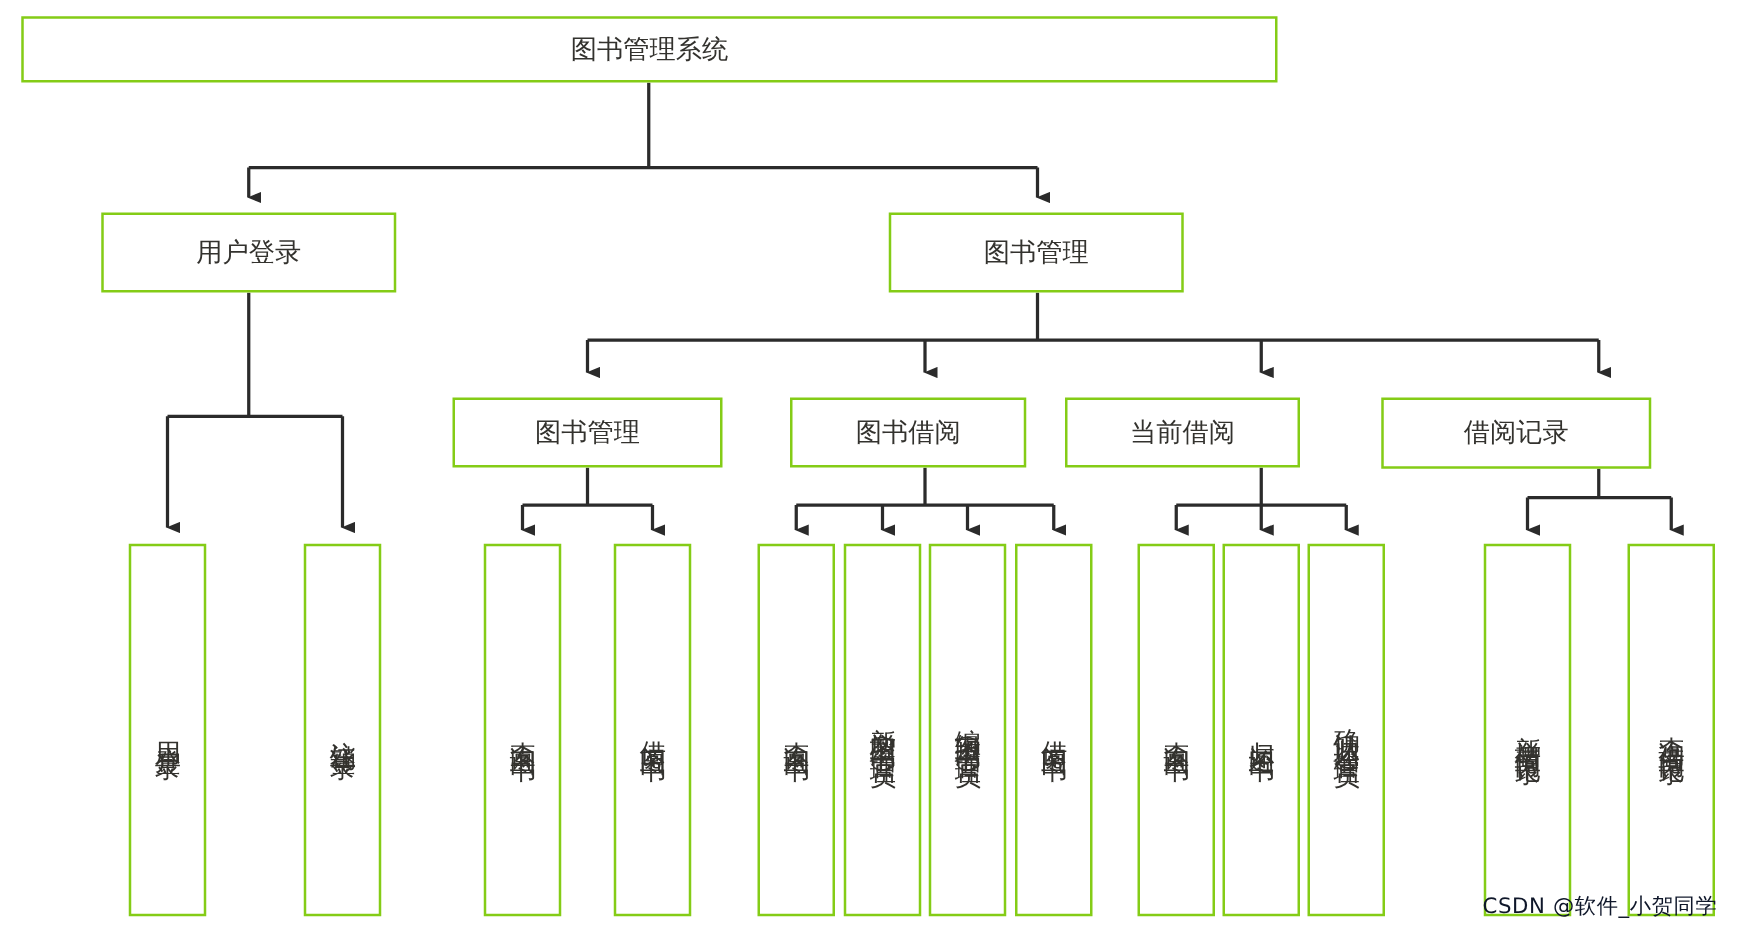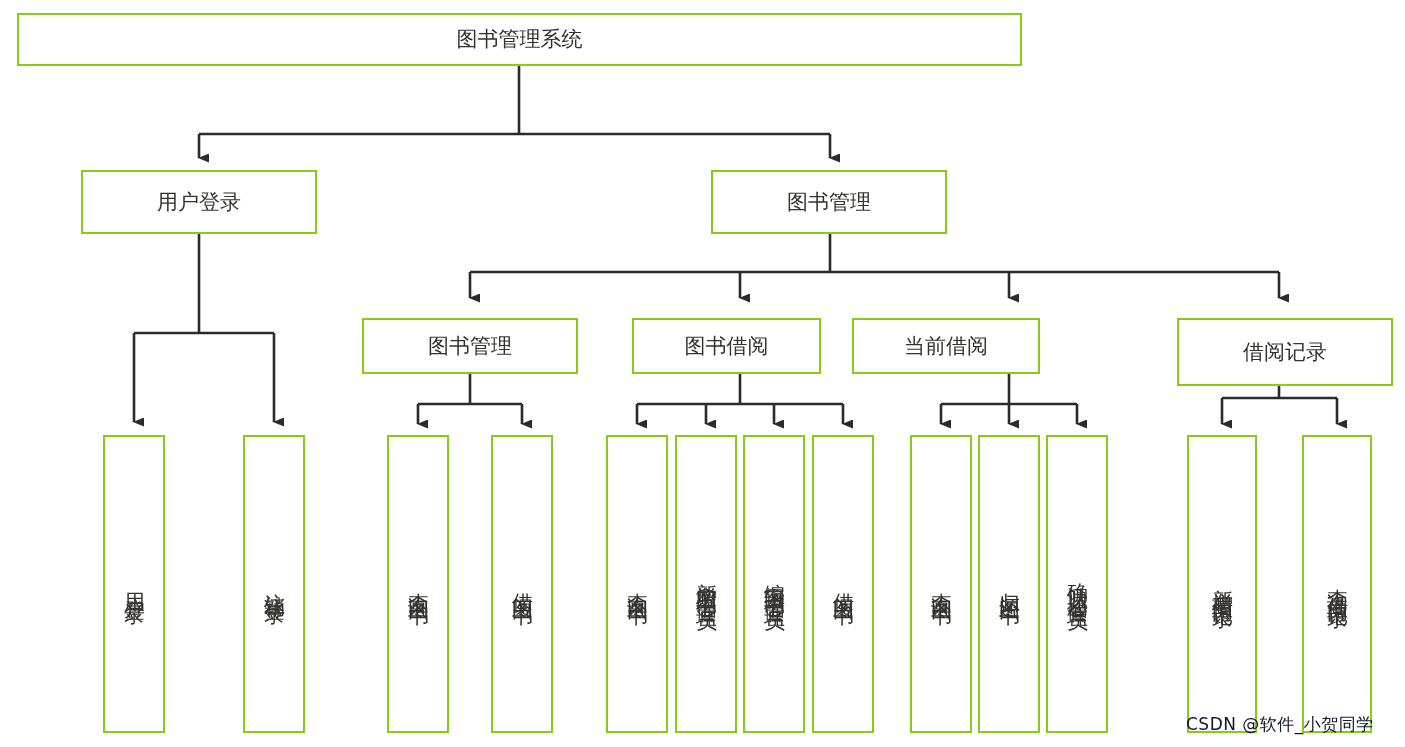--- a/index.html
+++ b/index.html
@@ -136,21 +136,21 @@
 
   <div class="node horiz" style="left:362px; top:318px; width:216px; height:56px;">
     <span class="label">图书管理</span>
   </div>
   <div class="node horiz" style="left:632px; top:318px; width:189px; height:56px;">
     <span class="label">图书借阅</span>
   </div>
   <div class="node horiz" style="left:852px; top:318px; width:188px; height:56px;">
     <span class="label">当前借阅</span>
   </div>
-  <div class="node horiz" style="left:1177px; top:318px; width:216px; height:68px;">
+  <div class="node horiz" style="left:1105px; top:318px; width:216px; height:57px;">
     <span class="label">借阅记录</span>
   </div>
 
   <div class="node vert" style="left:103px; top:435px; width:62px; height:298px;">
     <span class="label">用户登录</span>
   </div>
   <div class="node vert" style="left:243px; top:435px; width:62px; height:298px;">
     <span class="label">注销登录</span>
   </div>
 

